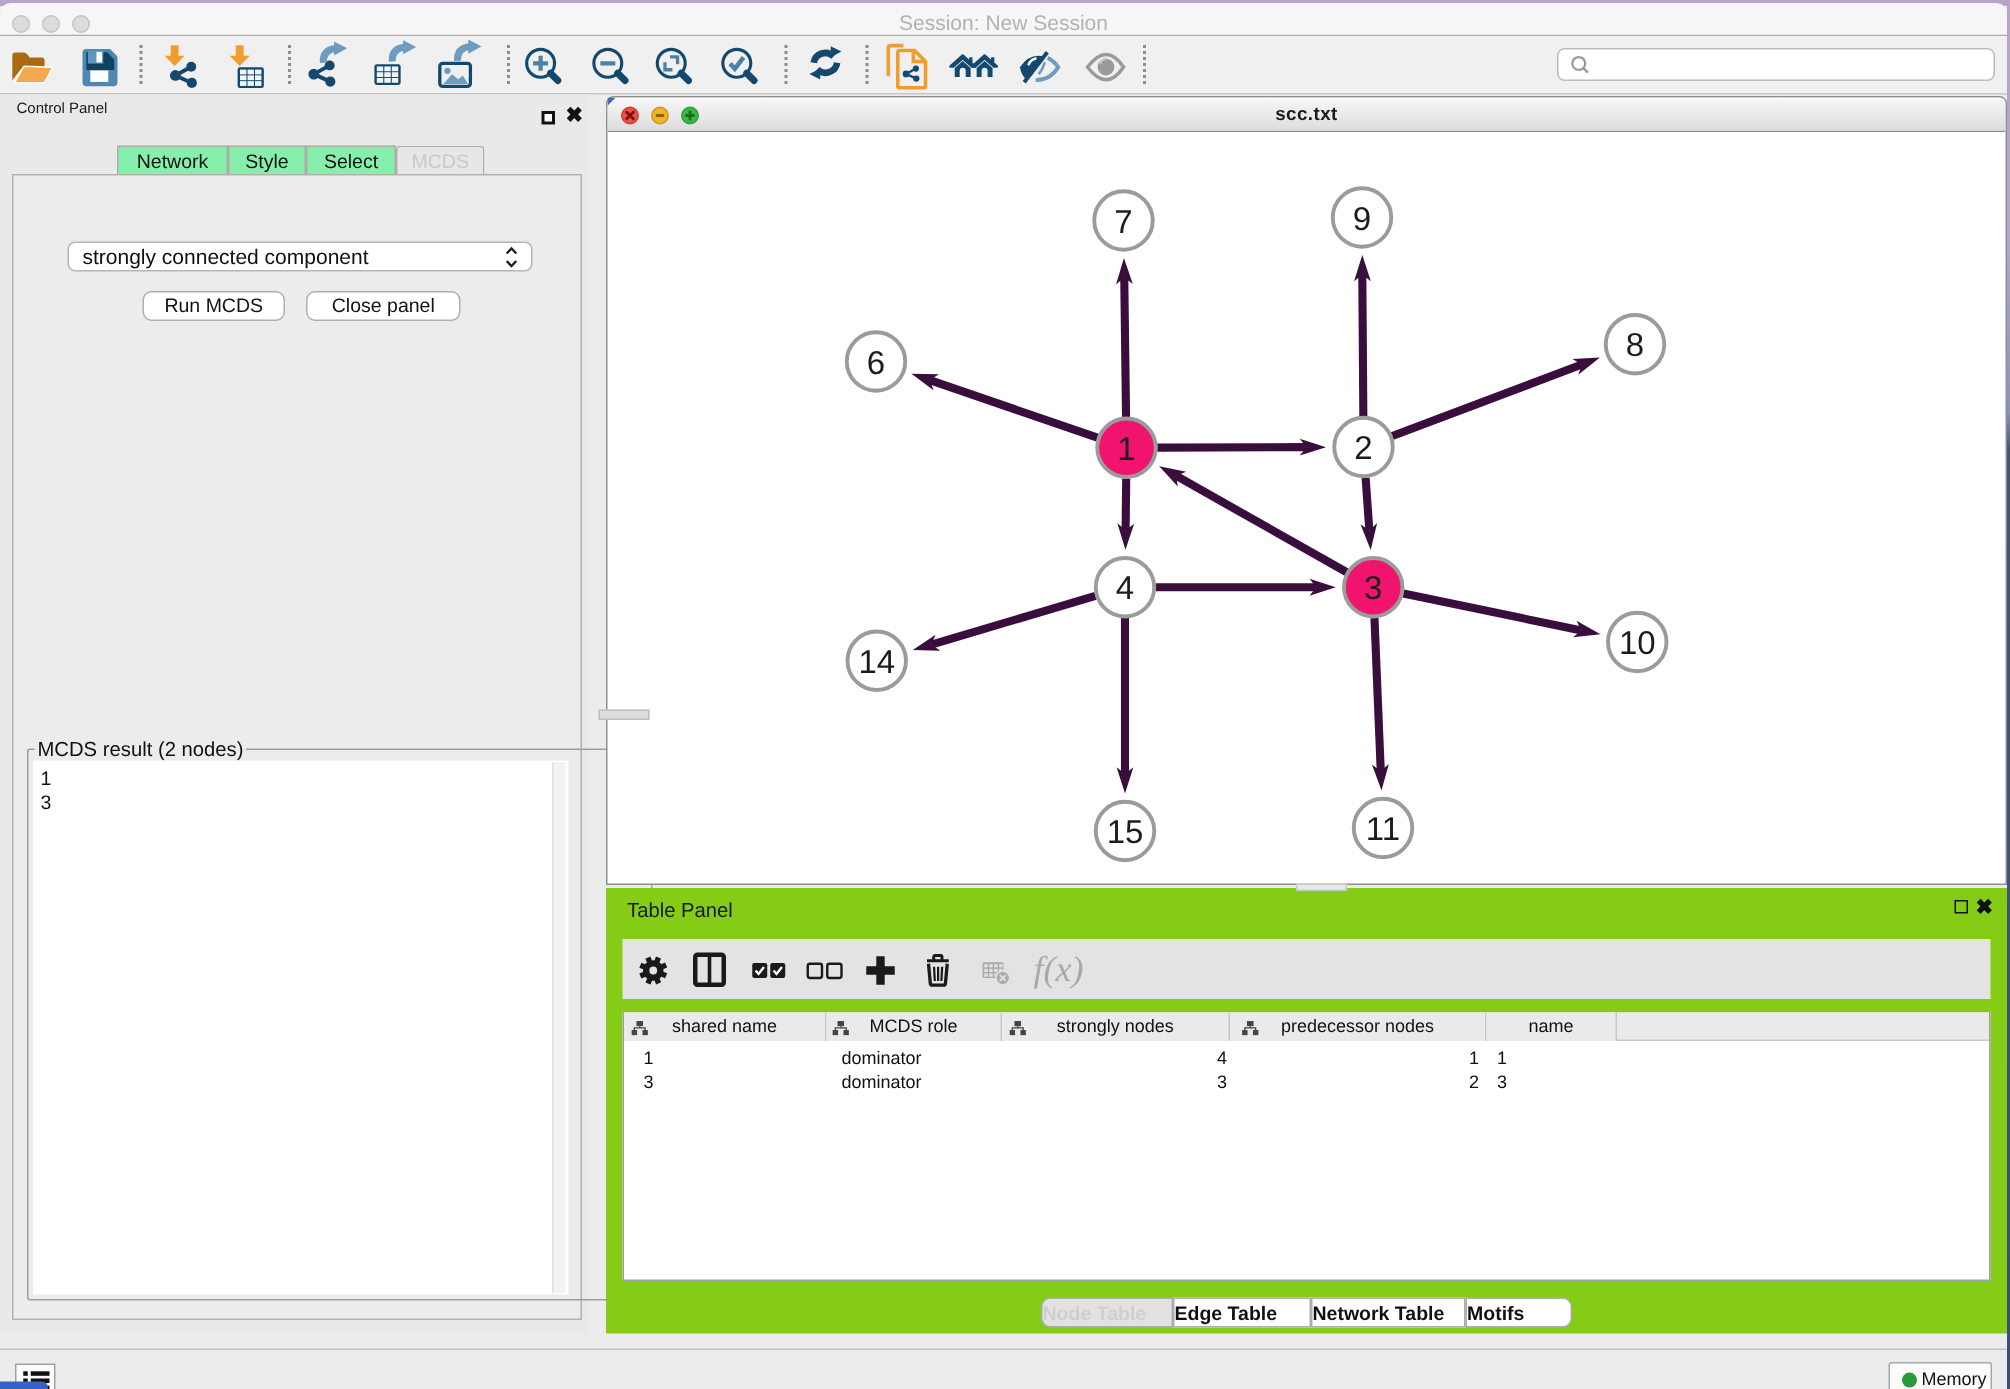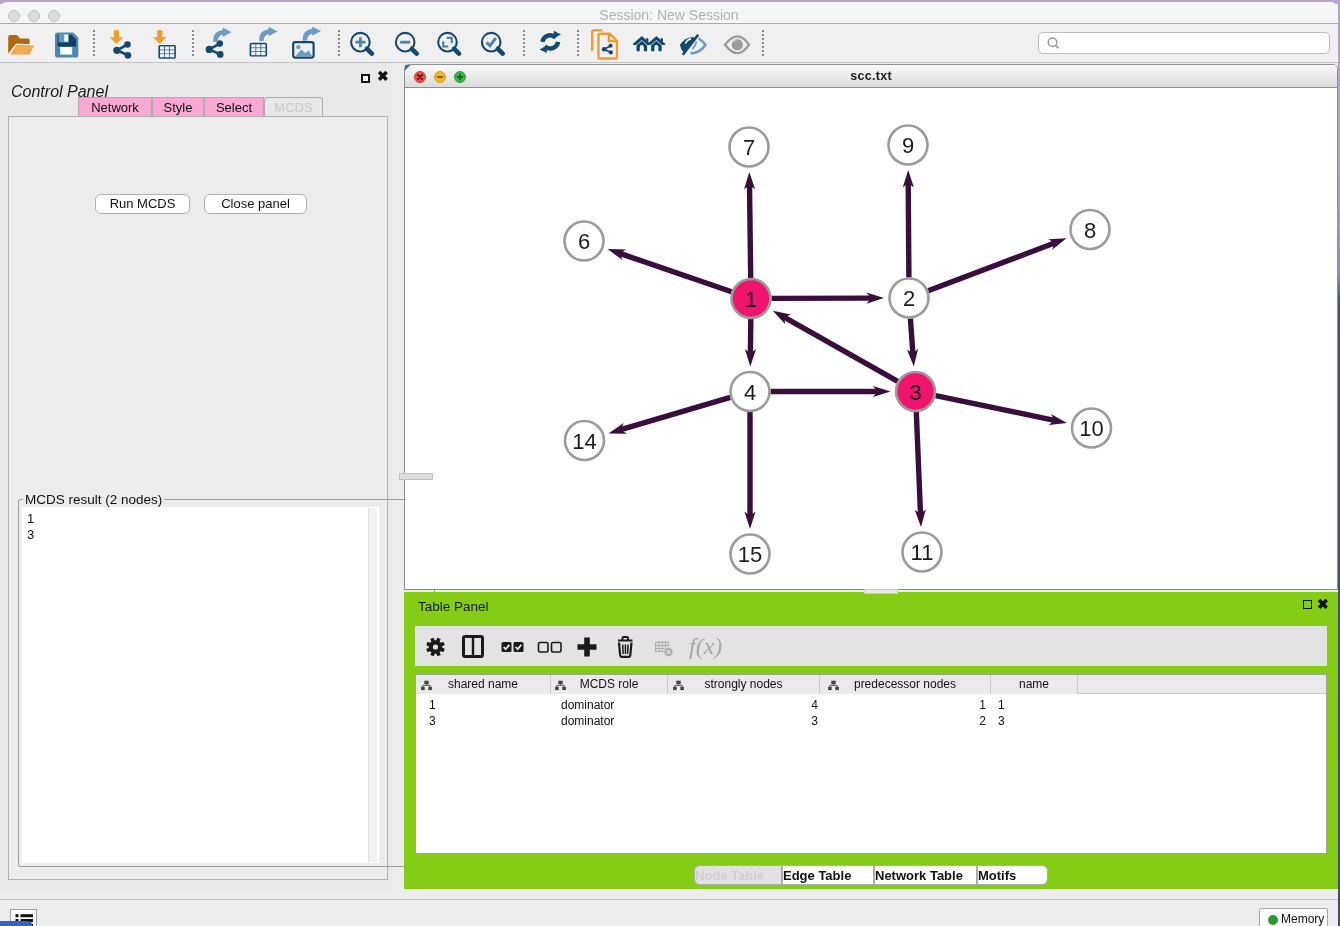--- a/index.html
+++ b/index.html
@@ -19,26 +19,26 @@
   
   #toolbar { left:0; top:24px; width:1338px; height:39px; background:#f0f0f0;
     border-bottom:1px solid #c6c6c6; }
   .tsep { position:absolute; top:6px; height:26px; width:0;
     border-left:2px dotted #8d8d8d; }
   #searchbox { position:absolute; left:1038px; top:8px; width:292px; height:22px;
     background:#fff; border:1px solid #bcbcbc; border-radius:5px; }
 
   
   #cpanel { left:0; top:63px; width:392px; height:826px; background:#e9e9e9; }
-  #cp-title { position:absolute; left:11px; top:20px; font-size:16px; color:#1a1a1a;font-style:italic; }
+  #cp-title { position:absolute; left:11px; top:4px; font-size:10px; color:#1a1a1a; }
   #cp-sq { position:absolute; left:361px; top:11px; width:9px; height:9px;
     border:2px solid #111; background:#fff; }
   #cp-x { position:absolute; left:377px; top:5px; font-size:14px; font-weight:bold; color:#111; }
   .cptab { position:absolute; top:34px; height:20px; font-size:13px; color:#111;
-    background:#f9a8d4; border:1px solid #adadad; text-align:center; line-height:19px; }
+    background:#86efac; border:1px solid #adadad; text-align:center; line-height:19px; }
   #cp-inner { position:absolute; left:8px; top:53px; width:380px; height:764px;
     background:#ececec; border:1px solid #b2b2b2; }
   #opt-label { position:absolute; left:0; top:21px; width:100%; text-align:center;
     font-size:14px; color:#111; }
   #opt-select { position:absolute; left:36px; top:44px; width:310px; height:20px;
     background:#fff; border:1px solid #b5b5b5; border-radius:5px;
     font-size:14px; color:#111; line-height:18px; padding-left:9px; }
   .cpbtn { position:absolute; top:77px; height:20px; background:#fff;
     border:1px solid #b0b0b0; border-radius:6px; font-size:13px; color:#111;
     text-align:center; line-height:18px; }
@@ -223,20 +223,25 @@
 
   <div id="cpanel" class="abs">
     <div id="cp-title">Control Panel</div>
     <div id="cp-sq"></div>
     <div id="cp-x">✖</div>
     <div class="cptab" style="left:78px; width:74px;">Network</div>
     <div class="cptab" style="left:152px; width:52px;">Style</div>
     <div class="cptab" style="left:204px; width:60px;">Select</div>
     <div class="cptab" style="left:264px; width:59px; background:#e7e7e7; color:#c9c9c9; border-bottom-color:#e7e7e7; border-radius:3px 3px 0 0;">MCDS</div>
     <div id="cp-inner">
+      <div id="opt-select">strongly connected component
+        <svg width="10" height="15" viewBox="0 0 10 15" style="position:absolute; right:8px; top:2px;">
+          <path d="M1.8,5 L5,1.6 L8.2,5 M1.8,10 L5,13.4 L8.2,10" fill="none" stroke="#222" stroke-width="1.6"></path>
+        </svg>
+      </div>
       <div class="cpbtn" style="left:86px; width:95px;">Run MCDS</div>
       <div class="cpbtn" style="left:195px; width:103px;">Close panel</div>
       <div id="fieldset">
         <div id="fs-legend">MCDS result (2 nodes)</div>
         <div id="fs-area">
           <div id="fs-scroll"></div>
           <div id="fs-text">1<br>3</div>
         </div>
       </div>
     </div>

